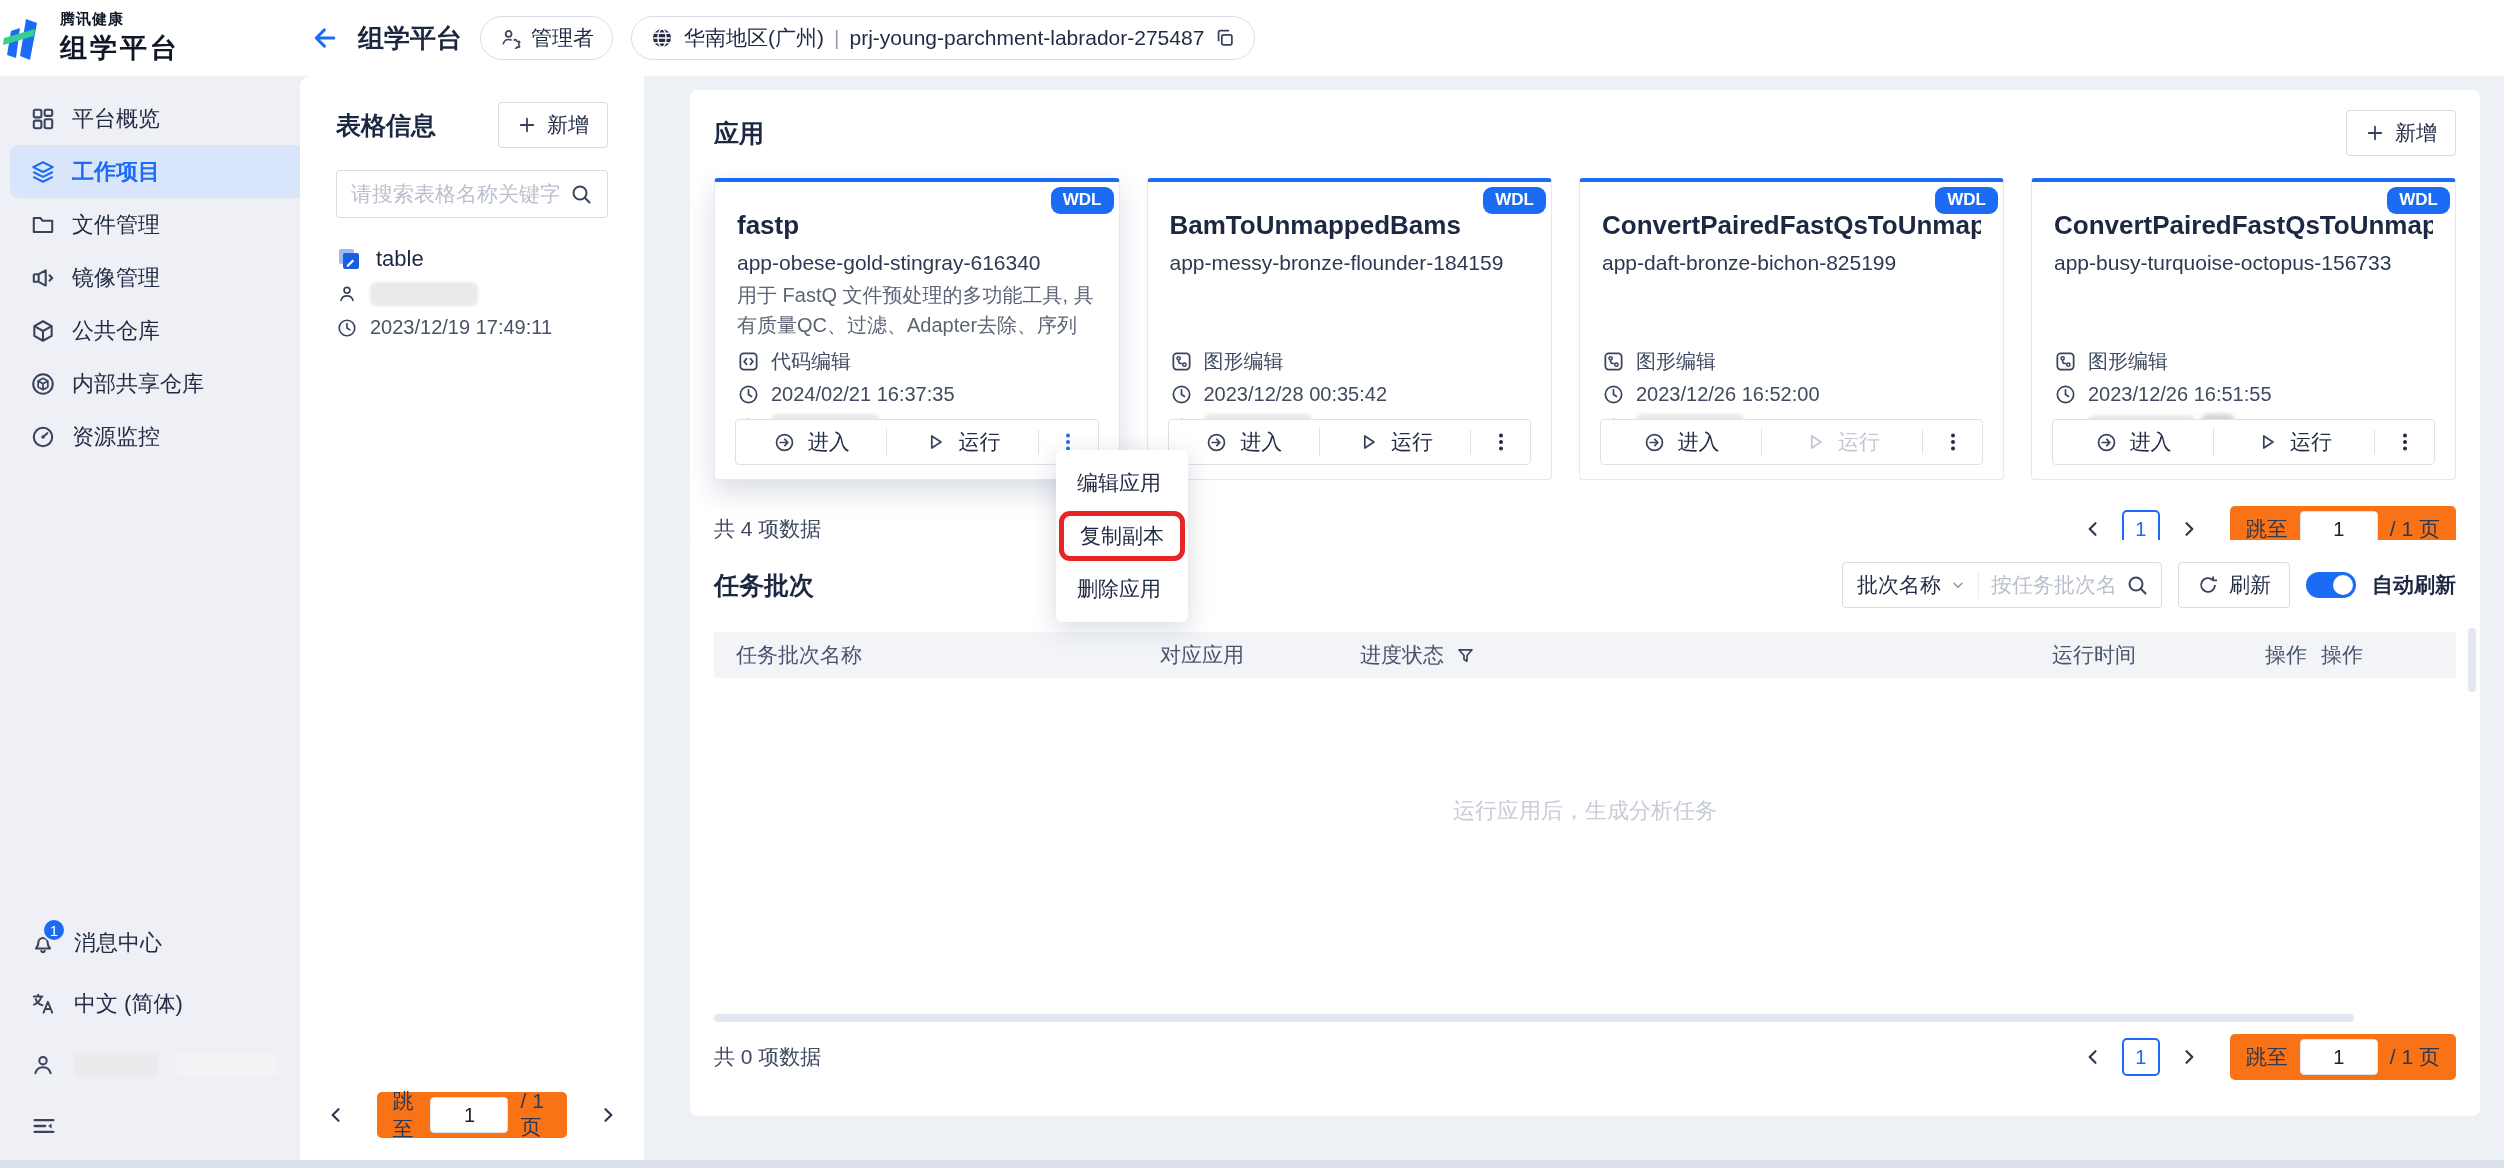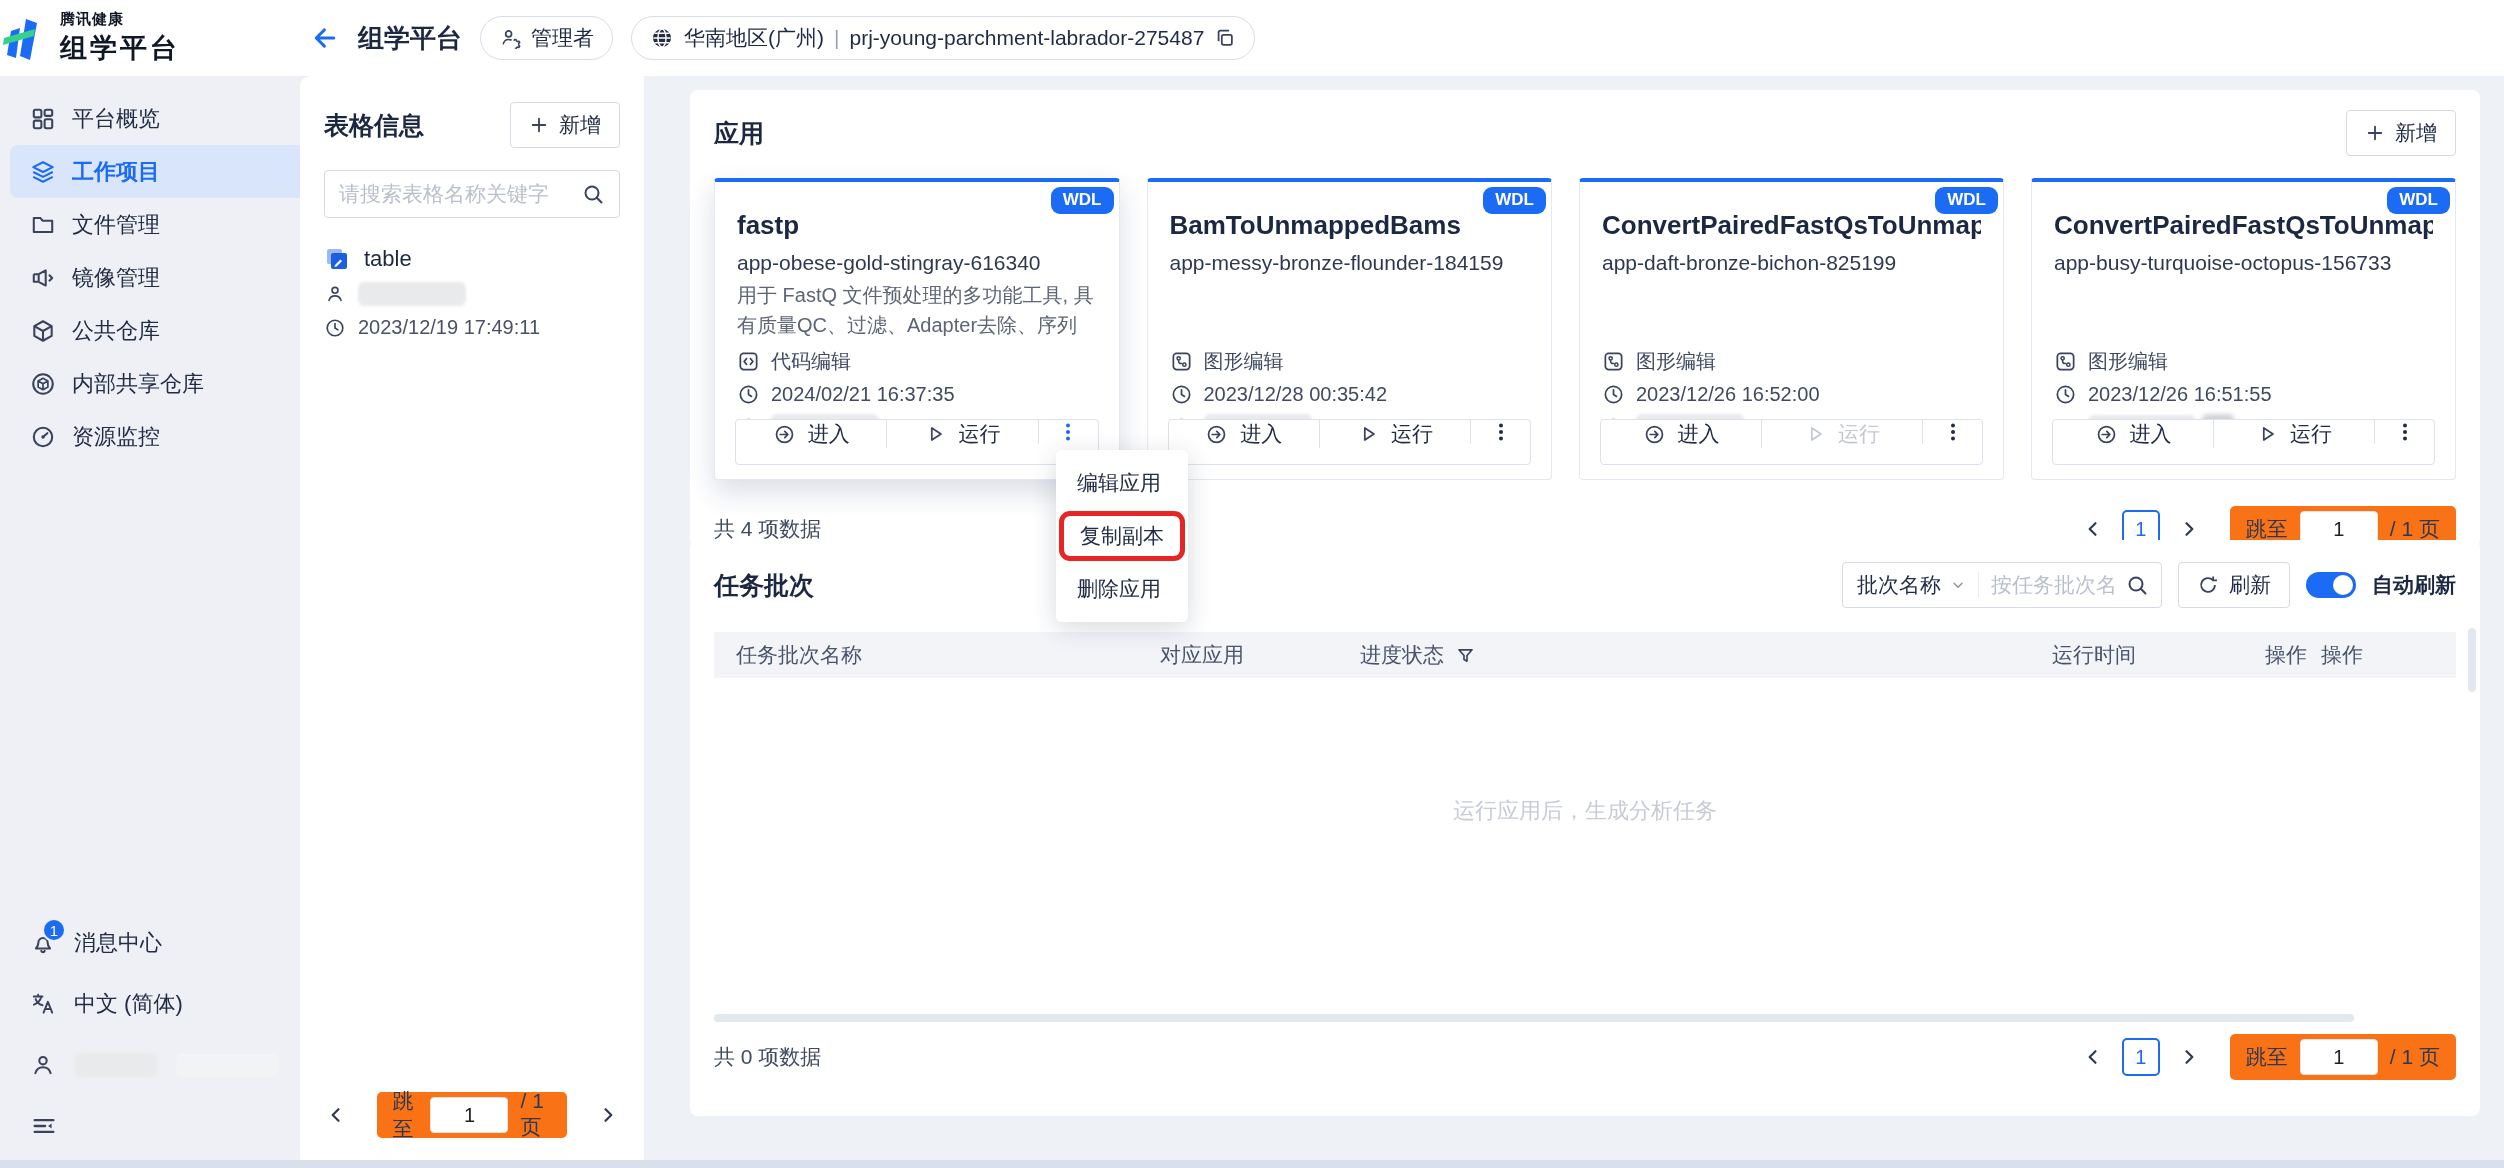--- a/index.html
+++ b/index.html
@@ -24,21 +24,21 @@
   .side-item.active .ic{color:#1b6bf5}
   .side-bottom{position:absolute;left:0;right:0;bottom:16px}
   .side-row{display:flex;align-items:center;gap:18px;height:52px;margin-bottom:9px;padding:0 30px;font-size:22px;color:#222c43;cursor:pointer;white-space:nowrap}
   .chev-r{margin-left:auto;color:#39435c}
   .bell-wrap{position:relative}
   .num-badge{position:absolute;top:-12px;left:12px;min-width:24px;height:24px;border-radius:50%;background:#1b6bf5;color:#fff;font-size:15px;display:flex;align-items:center;justify-content:center;border:2px solid #eef0f6}
   .blur-pill{display:inline-block;width:108px;height:24px;border-radius:6px;background:#e9eaec;filter:blur(1.5px)}
   .blur-pill.b2{width:130px;background:#f2f3f5}
   .blob{display:inline-block;width:34px;height:26px;border-radius:7px;background:#d3d4d8;filter:blur(2px);margin-left:-6px}
   
-  .tables{position:absolute;top:76px;left:300px;width:344px;bottom:8px;background:#fff;border-radius:10px 0 0 0;padding:26px 24px}
+  .tables{position:absolute;top:76px;left:300px;width:344px;bottom:8px;background:#fff;border-radius:10px 0 0 0;padding:26px 36px}
   .panel-head{display:flex;justify-content:space-between;align-items:center}
   .panel-title{font-size:25px;font-weight:bold;color:#1c2742}
   .btn{display:flex;align-items:center;gap:10px;height:46px;padding:0 18px;border:1.5px solid #d5dae3;border-radius:4px;background:#fff;font-size:21px;color:#1f2a44;cursor:pointer;white-space:nowrap}
   .search{margin-top:22px;height:48px;border:1.5px solid #d5dae3;border-radius:4px;display:flex;align-items:center;padding:0 14px;gap:10px;background:#fff}
   .search input{border:0;outline:0;flex:1;min-width:0;font-size:21px;color:#333;background:transparent}
   input::placeholder{color:#b9bfcc}
   .titem{margin-top:28px}
   .titem-head{display:flex;align-items:center;gap:14px;font-size:22px;color:#1c2740}
   .tmeta{display:flex;align-items:center;gap:12px;font-size:20px;color:#4a5264;margin-top:10px}
   .tables-pager{position:absolute;bottom:22px;left:24px;right:24px;display:flex;align-items:center;justify-content:center;gap:28px}
@@ -51,21 +51,21 @@
   
   .apps{position:absolute;left:690px;right:24px;top:90px;height:458px;background:#fff;border-radius:8px;padding:20px 24px}
   .cards{display:flex;gap:27px;margin-top:22px}
   .card{position:relative;width:425px;height:302px;border:1px solid #e4e8f0;border-top:4px solid #1b6bf5;border-radius:4px;background:#fff;padding:14px 22px}
   .card.elevated{box-shadow:0 12px 28px rgba(26,46,96,.16)}
   .wdl{position:absolute;top:5px;right:5px;background:#1b6bf5;color:#fff;font-size:17px;font-weight:bold;padding:4px 12px;border-radius:9px;line-height:1.1}
   .card-title{font-size:26px;font-weight:bold;color:#1c2742;margin-top:14px;white-space:nowrap;overflow:hidden}
   .card-id{font-size:21px;color:#2e3850;margin-top:10px;white-space:nowrap;overflow:hidden}
   .card-desc{font-size:20px;color:#5c6476;line-height:1.5;height:60px;margin-top:5px;overflow:hidden}
   .cmeta{display:flex;align-items:center;gap:11px;font-size:20px;color:#3f4a61;margin-top:8px;white-space:nowrap}
-  .card-actions{position:absolute;left:20px;right:20px;bottom:14px;height:46px;border:1.5px solid #dde2ea;border-radius:4px;display:flex;align-items:flex-start;background:#fff}
+  .card-actions{position:absolute;left:20px;right:20px;bottom:14px;height:46px;border:1.5px solid #dde2ea;border-radius:4px;display:flex;align-items:center;background:#fff}
   .act{flex:1;display:flex;align-items:center;justify-content:center;gap:12px;font-size:21px;color:#222c43;cursor:pointer}
   .act + .act{border-left:1.5px solid #dde2ea}
   .act.kebab{flex:0 0 60px}
   .act.disabled{color:#c2c7d2}
   .act.kebab.active{color:#1b6bf5}
   .apps-foot{display:flex;justify-content:space-between;align-items:center;margin-top:26px;font-size:21px;color:#3f4a61}
   
   .menu{position:absolute;left:1056px;top:450px;min-width:120px;background:#fff;border-radius:6px;box-shadow:0 6px 26px rgba(31,44,77,.18);padding:8px 0;z-index:50}
   .menu-item{font-size:21px;color:#222c43;padding:11px 21px;cursor:pointer;white-space:nowrap}
   .annot{border:5px solid #e82525;border-radius:11px;margin:3px 3px}

